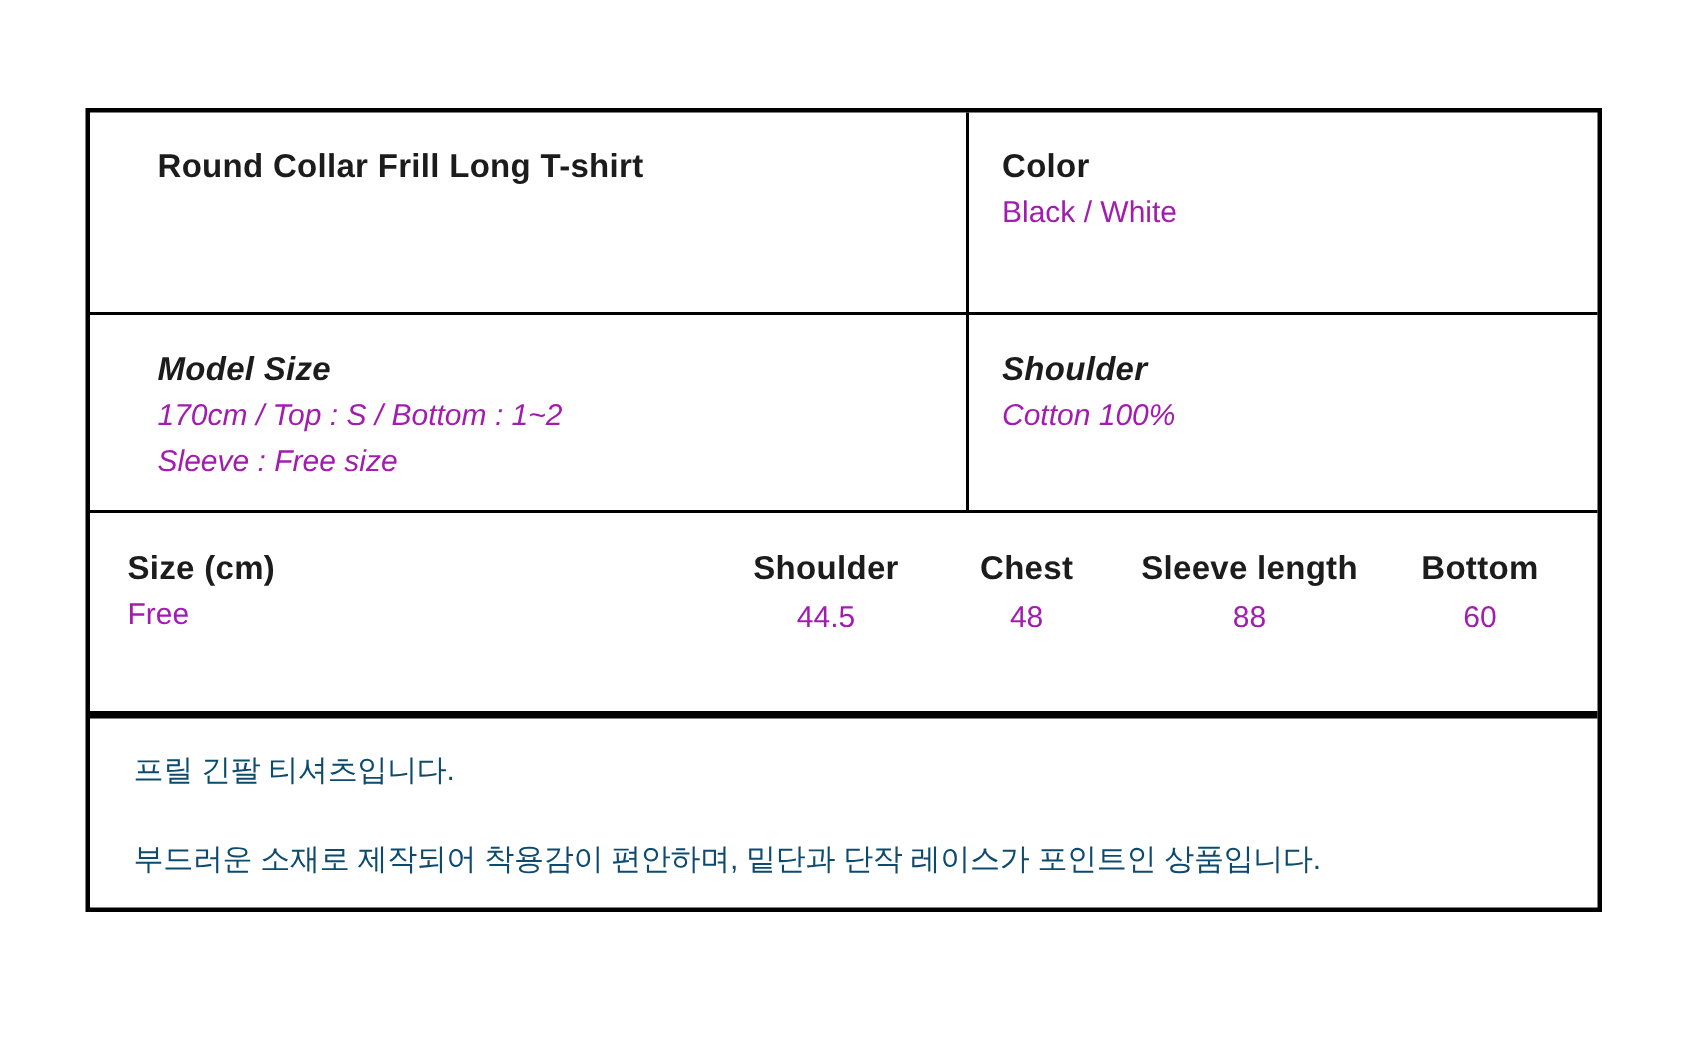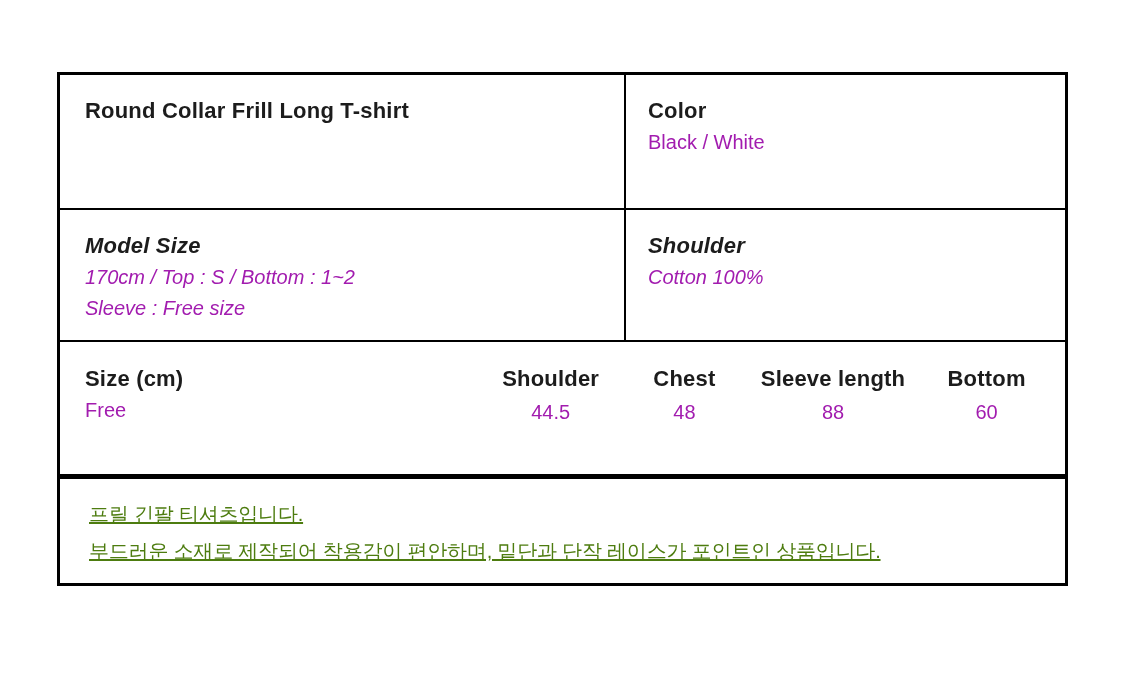--- a/index.html
+++ b/index.html
@@ -14,20 +14,21 @@
     position: absolute;
     left: 57px;
     top: 72px;
     width: 1011px;
     border: 3px solid #000000;
     background: #ffffff;
   }
   .row {
     display: flex;
     width: 100%;
+    padding-left: 20px;
   }
   .row-divider { border-top: 2px solid #000000; }
   .row-divider-thick { border-top: 5px solid #000000; }
 
   .row-top    { min-height: 133px; }
   .row-mid    { min-height: 131px; font-style: italic; }
   .row-size   { min-height: 134px; }
   .row-desc   { min-height: 101px; }
 
   .cell-left {
@@ -65,25 +66,24 @@
   .size-col .t-reg  { display: block; margin-top: 2px; }
 
   
   .row-desc {
     display: block;
     padding: 22px 24px 18px 29px;
   }
   .desc-line {
     font-size: 20px;
     line-height: 27px;
-    color: #4d7c0f;
+    color: #0c4a6e;
     letter-spacing: -0.2px;
-    text-decoration: underline;
   }
-  .desc-line + .desc-line { margin-top: 10px; }
+  .desc-line + .desc-line { margin-top: 32px; }
 </style>
 </head>
 <body>
 
 <div class="spec-table">
 
   <div class="row row-top">
     <div class="cell-left">
       <div class="t-bold">Round Collar Frill Long T-shirt</div>
     </div>

